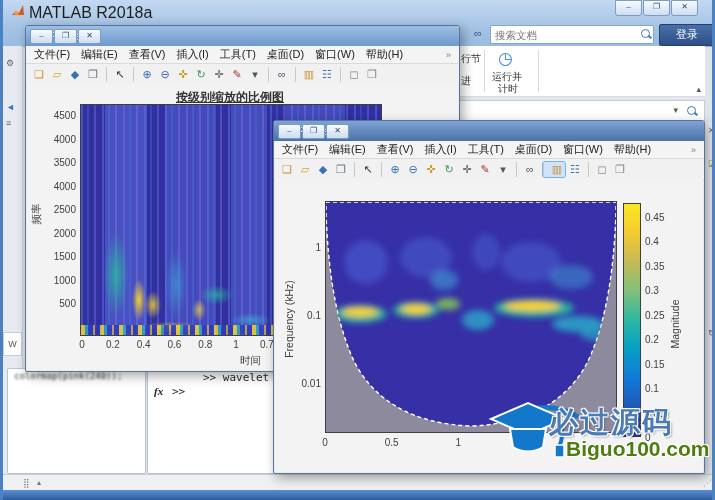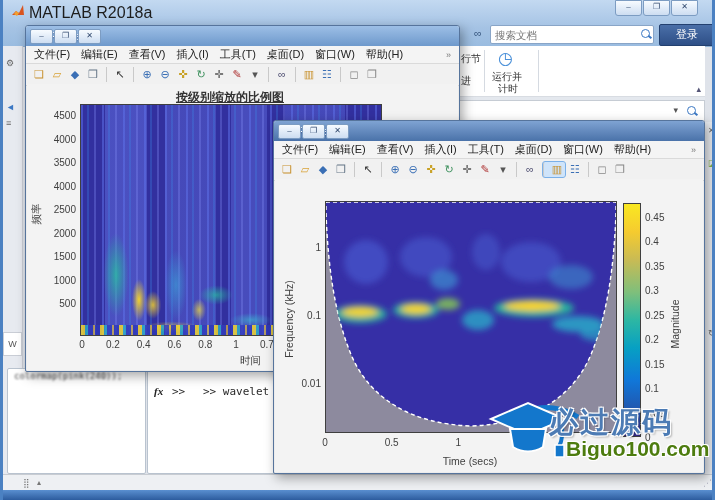--- a/index.html
+++ b/index.html
@@ -31,21 +31,21 @@
   #left-strip{position:absolute;left:0px;top:46px;width:19px;height:430px;background:#e7eaf0;border-right:1px solid #c9cdd5;}
   #right-strip{position:absolute;left:701px;top:122px;width:11px;height:352px;background:#e9ecf1;border-left:1px solid #c4c9d1;}
   .stripicon{position:absolute;font-size:9px;color:#666;left:3px;}
   #wtab{position:absolute;left:0;top:286px;width:17px;height:22px;background:#fff;border:1px solid #c9cdd5;
     font-size:9px;color:#555;text-align:center;line-height:22px;}
   
   .panel{position:absolute;background:#fff;border:1px solid #b9c3cf;border-radius:2px;}
   #blur-line{position:absolute;left:6px;top:2px;font-size:9px;color:#444;filter:blur(1.1px);
     font-family:"DejaVu Sans Mono",monospace;white-space:nowrap;}
   .mono{font-family:"DejaVu Sans Mono",monospace;}
-  #cw-line1{position:absolute;left:55px;top:16px;font-size:11px;color:#2a2a2a;}
+  #cw-line1{position:absolute;left:55px;top:2px;font-size:11px;color:#2a2a2a;}
   #cw-fx{position:absolute;left:6px;top:16px;font-size:11px;color:#222;
     font-family:"Liberation Serif",serif;font-style:italic;font-weight:bold;}
   #cw-prompt{position:absolute;left:24px;top:16px;font-size:11px;color:#2a2a2a;}
   #statusbar{position:absolute;left:0;top:474px;width:715px;height:16px;background:#eef0f3;border-top:1px solid #c8ccd2;}
   #bottom-band{position:absolute;left:0;top:490px;width:715px;height:10px;
     background:linear-gradient(#5a8fd0,#2d5c9e);}
   
   .win{position:absolute;background:#ececec;border:1px solid #56749c;border-radius:3px 3px 2px 2px;
     box-shadow:3px 4px 12px rgba(0,0,0,.35);}
   .tbar{height:20px;display:flex;align-items:center;padding:0 4px;border-radius:2px 2px 0 0;}
@@ -350,21 +350,20 @@
       <div class="rotwrap" style="left:6px;top:90px;width:16px;height:100px;">
         <span class="rot">Frequency (kHz)</span>
       </div>
       <div class="xtrow" style="left:36px;top:258px;width:228px;">
 
       <span class="xt" style="width:28px;">0</span>
           <span class="xt" style="width:28px;">0.5</span>
           <span class="xt" style="width:28px;">1</span>
           <span class="xt" style="width:28px;">1.5</span>
         </div>
-      <div style="position:absolute;left:50px;top:276px;width:290px;text-align:center;font-size:10.5px;color:#404040;">Time (secs)</div>
       <div id="cbar" style="left:348px;top:24px;height:232px;"></div>
       <div class="ytcol" style="left:370px;top:33px;width:28px;height:232px;">
 
       <span class="cbt">0.45</span>
           <span class="cbt">0.4</span>
           <span class="cbt">0.35</span>
           <span class="cbt">0.3</span>
           <span class="cbt">0.25</span>
           <span class="cbt">0.2</span>
           <span class="cbt">0.15</span>

